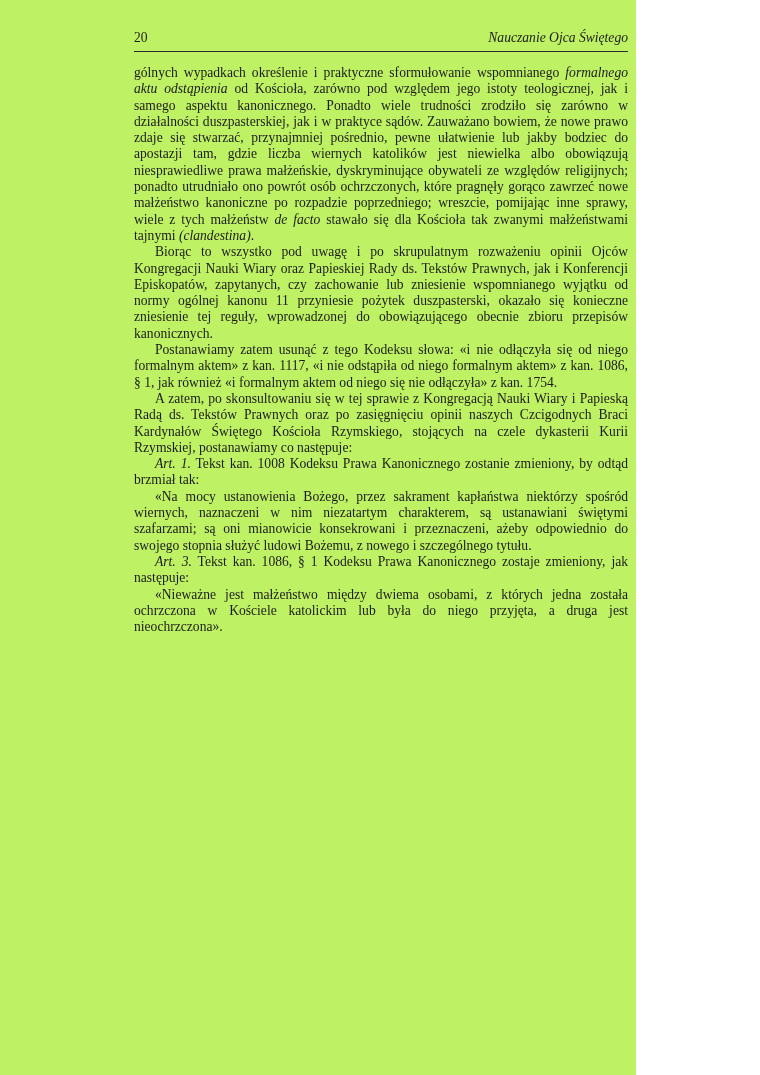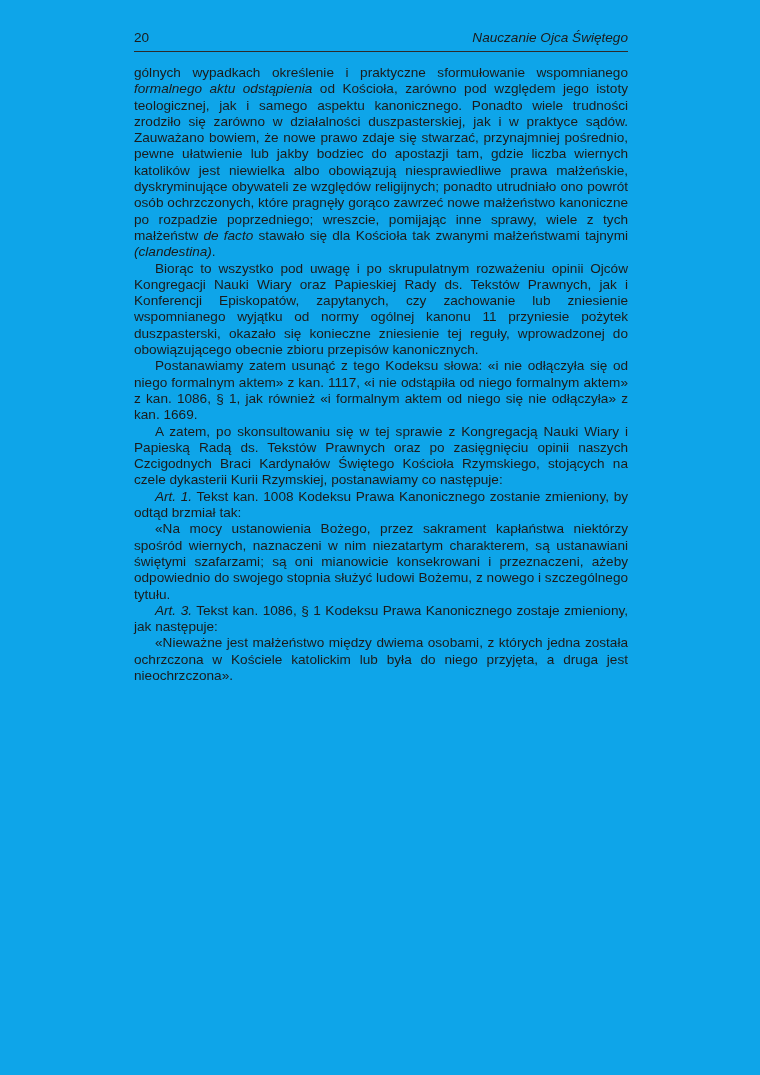--- a/index.html
+++ b/index.html
@@ -2,25 +2,25 @@
 <html lang="pl"><head>
 <meta charset="utf-8">
 <style>
   html, body {
     margin: 0;
     padding: 0;
     background: #ffffff;
   }
   .page {
     position: relative;
-    width: 760px;
+    width: 636px;
     height: 1075px;
-    background: #0ea5e9;
+    background: #bef264;
     overflow: hidden;
-    font-family: Liberation Sans, sans-serif;
+    font-family: Liberation Serif, serif;
     color: #1b1b1b;
   }
   .content {
     position: absolute;
     left: 134px;
     top: 30px;
     width: 494px;
   }
   .running-header {
     display: flex;
@@ -72,21 +72,21 @@
       <span class="page-number">20</span>
       <span class="running-title">Nauczanie Ojca Świętego</span>
     </div>
 
     <hr class="header-rule">
 
     <div class="body-text">
 
     <p class="para"><span class="normal">gólnych wypadkach określenie i praktyczne sformułowanie wspomnianego </span><span class="italic">formalnego aktu odstąpienia</span><span class="normal"> od Kościoła, zarówno pod względem jego istoty teologicznej, jak i samego aspektu kanonicznego. Ponadto wiele trudności zrodziło się zarówno w działalności duszpasterskiej, jak i w praktyce sądów. Zauważano bowiem, że nowe prawo zdaje się stwarzać, przynajmniej pośrednio, pewne ułatwienie lub jakby bodziec do apostazji tam, gdzie liczba wiernych katolików jest niewielka albo obowiązują niesprawiedliwe prawa małżeńskie, dyskryminujące obywateli ze względów religijnych; ponadto utrudniało ono powrót osób ochrzczonych, które pragnęły gorąco zawrzeć nowe małżeństwo kanoniczne po rozpadzie poprzedniego; wreszcie, pomijając inne sprawy, wiele z tych małżeństw </span><span class="italic">de facto</span><span class="normal"> stawało się dla Kościoła tak zwanymi małżeństwami tajnymi </span><span class="italic">(clandestina)</span><span class="normal">.</span></p>
         <p class="para indent"><span class="normal">Biorąc to wszystko pod uwagę i po skrupulatnym rozważeniu opinii Ojców Kongregacji Nauki Wiary oraz Papieskiej Rady ds. Tekstów Prawnych, jak i Konferencji Episkopatów, zapytanych, czy zachowanie lub zniesienie wspomnianego wyjątku od normy ogólnej kanonu 11 przyniesie pożytek duszpasterski, okazało się konieczne zniesienie tej reguły, wprowadzonej do obowiązującego obecnie zbioru przepisów kanonicznych.</span></p>
-        <p class="para indent"><span class="normal">Postanawiamy zatem usunąć z tego Kodeksu słowa: «i nie odłączyła się od niego formalnym aktem» z kan. 1117, «i nie odstąpiła od niego formalnym aktem» z kan. 1086, § 1, jak również «i formalnym aktem od niego się nie odłączyła» z kan. 1669.</span></p>
+        <p class="para indent"><span class="normal">Postanawiamy zatem usunąć z tego Kodeksu słowa: «i nie odłączyła się od niego formalnym aktem» z kan. 1117, «i nie odstąpiła od niego formalnym aktem» z kan. 1086, § 1, jak również «i formalnym aktem od niego się nie odłączyła» z kan. 1754.</span></p>
         <p class="para indent"><span class="normal">A zatem, po skonsultowaniu się w tej sprawie z Kongregacją Nauki Wiary i Papieską Radą ds. Tekstów Prawnych oraz po zasięgnięciu opinii naszych Czcigodnych Braci Kardynałów Świętego Kościoła Rzymskiego, stojących na czele dykasterii Kurii Rzymskiej, postanawiamy co następuje:</span></p>
         <p class="para indent"><span class="italic">Art. 1.</span><span class="normal"> Tekst kan. 1008 Kodeksu Prawa Kanonicznego zostanie zmieniony, by odtąd brzmiał tak:</span></p>
         <p class="para indent"><span class="normal">«Na mocy ustanowienia Bożego, przez sakrament kapłaństwa niektórzy spośród wiernych, naznaczeni w nim niezatartym charakterem, są ustanawiani świętymi szafarzami; są oni mianowicie konsekrowani i przeznaczeni, ażeby odpowiednio do swojego stopnia służyć ludowi Bożemu, z nowego i szczególnego tytułu.</span></p>
         <p class="para indent"><span class="italic">Art. 3.</span><span class="normal"> Tekst kan. 1086, § 1 Kodeksu Prawa Kanonicznego zostaje zmieniony, jak następuje:</span></p>
         <p class="para indent"><span class="normal">«Nieważne jest małżeństwo między dwiema osobami, z których jedna została ochrzczona w Kościele katolickim lub była do niego przyjęta, a druga jest nieochrzczona».</span></p>
       </div>
 
   </div>
 </div>
 

